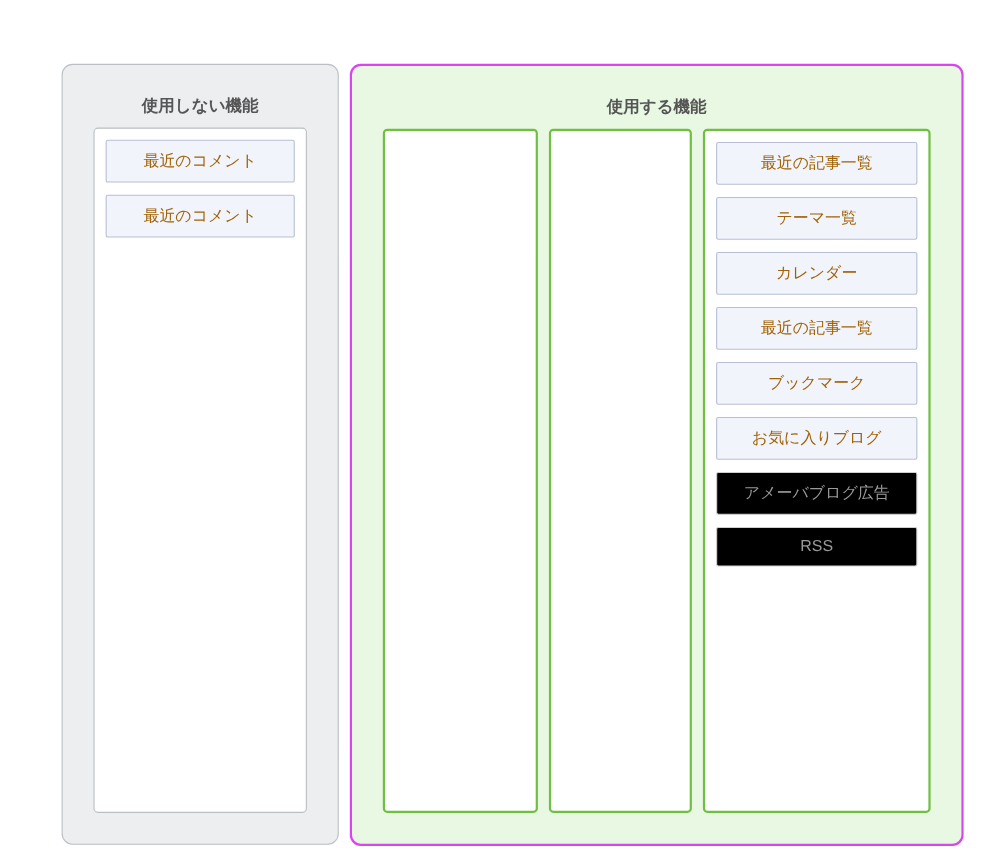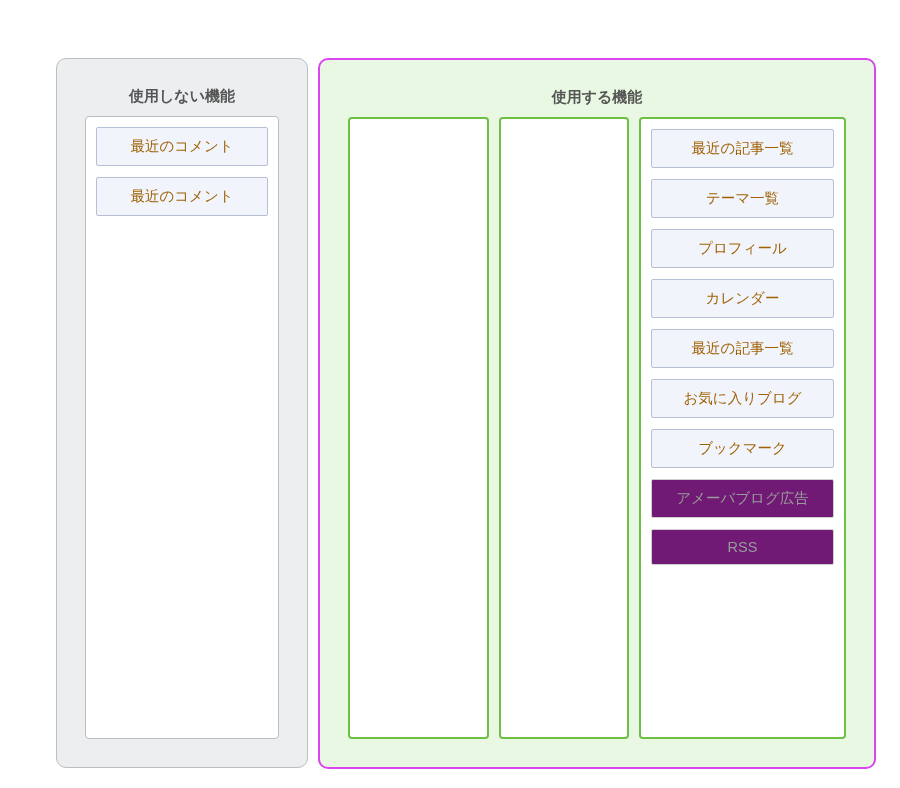--- a/index.html
+++ b/index.html
@@ -10,21 +10,21 @@
     .panel-head { text-align:center; font-size:15px; color:#555; font-weight:700; padding:12px 0 10px 0; }
     .unused { width:252px; background:#eceef0; border:1px solid #b9bfc4; flex-shrink:0; }
     .used { flex:1; background:#e9f8e2; border:2px solid #d946ef; }
     .unused-body { background:#fff; margin:0 12px 12px 12px; border:1px solid #b9bfc4; border-radius:4px; padding:10px; height:623px; }
     .used-body { display:flex; gap:10px; padding:0 12px 12px 12px; }
     .col { background:#fff; border:2px solid #6fbf44; border-radius:4px; padding:10px; height:622px; }
     .col-a { flex:1; }
     .col-b { width:130px; flex-shrink:0; }
     .col-c { width:207px; flex-shrink:0; }
     .item { display:block; width:100%; text-align:center; font-size:14.5px; color:#a16207; background:#f1f4fb; border:1px solid #b6bfd4; border-radius:2px; padding:9px 4px; margin-bottom:11px; cursor:move; white-space:nowrap; overflow:hidden; }
-    .item.disabled { color:#9a9a9a; background:#701a75; border-color:#cfcfcf; cursor:default; }
+    .item.disabled { color:#9a9a9a; background:#000000; border-color:#cfcfcf; cursor:default; }
     .item:last-child { margin-bottom:0; }
     .actions { display:flex; justify-content:center; gap:16px; margin-top:18px; }
     .btn { width:196px; height:52px; border-radius:6px; font-size:18px; font-weight:500; cursor:pointer; display:flex; align-items:center; justify-content:center; }
     .btn-preview { background:linear-gradient(#fdfdfd,#f0f0f0); border:1px solid #bfbfbf; color:#555; }
     .btn-save { background:linear-gradient(#6cc23a,#4cae1f); border:1px solid #3e9a16; color:#fff; font-weight:700; letter-spacing:6px; text-indent:6px; }
   </style>
 </head>
 <body>
 
 <div class="wrap">
@@ -37,25 +37,24 @@
         </div>
     </div>
     <div class="panel used">
       <div class="panel-head">使用する機能</div>
       <div class="used-body">
         <div class="col col-a"></div>
         <div class="col col-b"></div>
         <div class="col col-c" id="used-c-list">
             <div class="item">最近の記事一覧</div>
             <div class="item">テーマ一覧</div>
-            <div class="item">プロフィール</div>
             <div class="item">カレンダー</div>
             <div class="item">最近の記事一覧</div>
+            <div class="item">ブックマーク</div>
             <div class="item">お気に入りブログ</div>
-            <div class="item">ブックマーク</div>
             <div class="item disabled">アメーバブログ広告</div>
             <div class="item disabled">RSS</div>
           </div>
       </div>
     </div>
   </div>
   <div class="actions">
     <div class="btn btn-save">保存</div>
   </div>
 </div>

